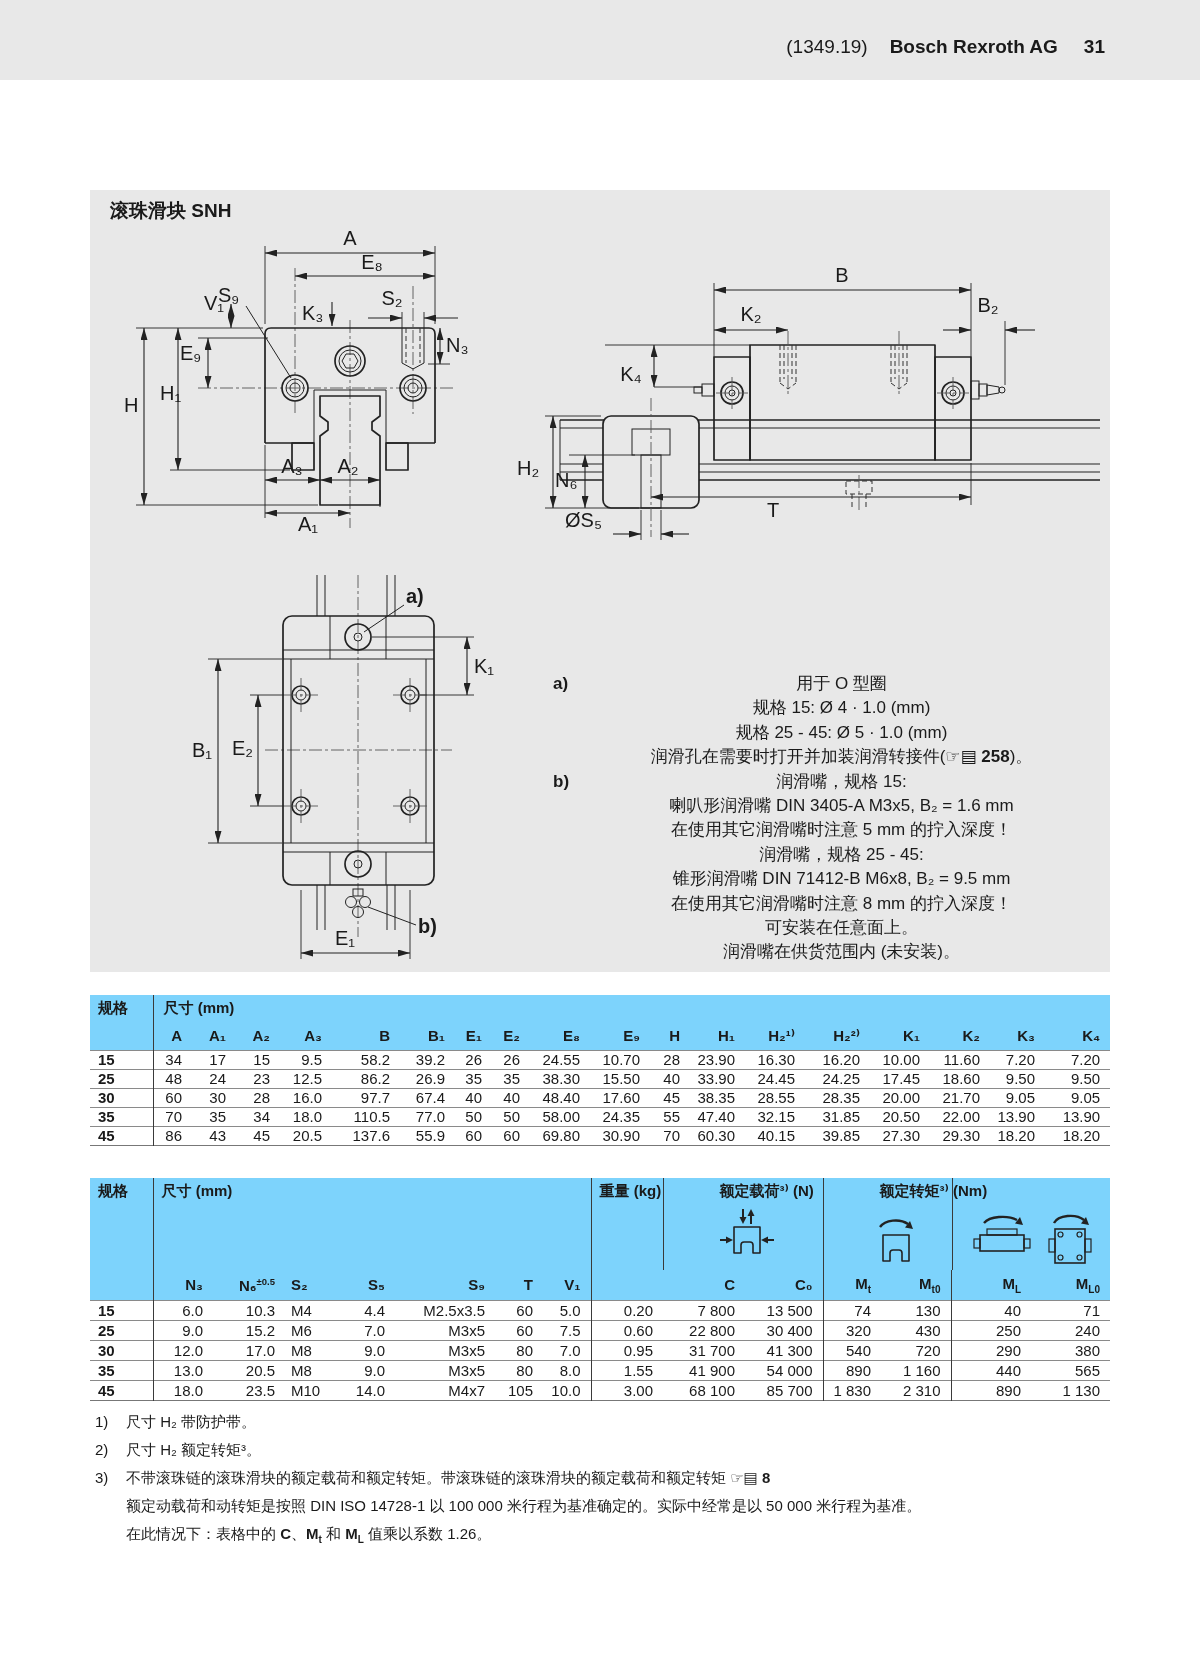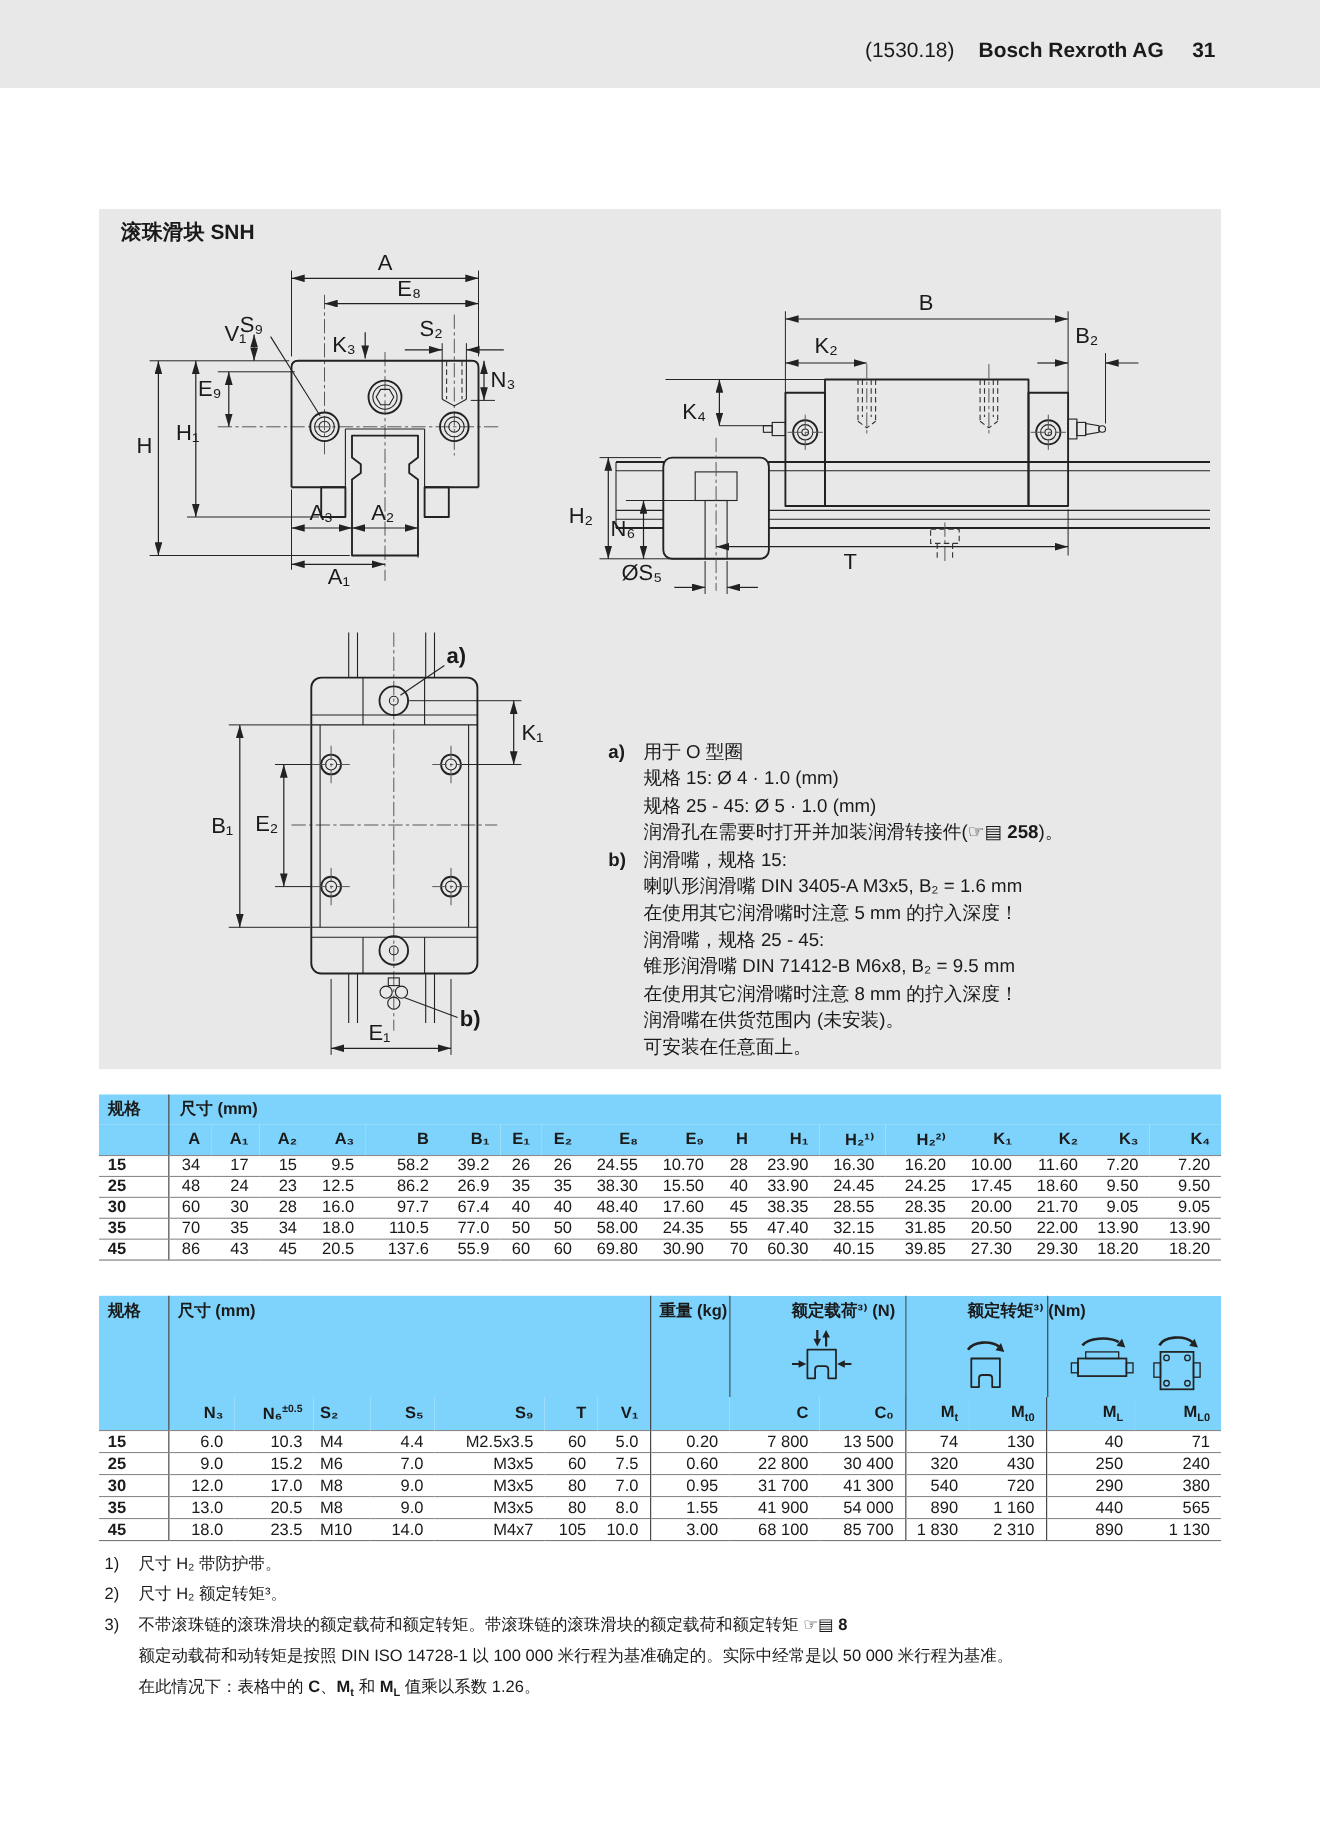--- a/index.html
+++ b/index.html
@@ -27,21 +27,21 @@
   .hid  { stroke:#333; stroke-width:1;   fill:none; stroke-dasharray:5 3; }
   .cl   { stroke:#555; stroke-width:0.9; fill:none; stroke-dasharray:13 3 3 3; }
   .dim  { stroke:#222; stroke-width:1.1; fill:none; }
   .ext  { stroke:#222; stroke-width:0.9; fill:none; }
   text.lbl { font-size:20px; fill:#1a1a1a; }
   text.lblb { font-weight:bold; }
 
   .notes { position:absolute; left:463px; top:482px; width:545px; font-size:17px; line-height:24.4px; }
   .nrow { display:flex; }
   .nmark { width:32px; flex:none; font-weight:bold; }
-  .ntxt { flex:1; }
+  .ntxt { flex:1;text-align:center; }
 
   table { border-collapse:collapse; table-layout:fixed; width:1020px; font-size:15px;
           position:absolute; border-bottom:1.5px solid #777; }
   #t1 { left:90px; top:995px; }
   #t2 { left:90px; top:1178px; }
   th, td { padding:0 10px 0 0; text-align:right; white-space:nowrap; font-weight:normal; }
   thead { background:#7dd3fc; }
   thead th { font-weight:bold; }
   tbody tr { border-top:1.5px solid #8a8a8a; background:#ffffff; }
   .sz { border-right:1px solid #3a3a3a; text-align:left; padding-left:8px; font-weight:bold; }
@@ -66,21 +66,21 @@
   .fn-row { display:flex; }
   .fn-mark { width:36px; flex:none; padding-left:5px; }
   .fn-text { flex:1; }
   .fn-text b, .nb { font-weight:bold; }
 </style>
 </head>
 <body>
 
 <div class="band">
   <div class="band-text">
-    <span class="ed">(1530.18)</span><span class="br">Bosch Rexroth AG</span><span class="pg">31</span>
+    <span class="ed">(1349.19)</span><span class="br">Bosch Rexroth AG</span><span class="pg">31</span>
   </div>
 </div>
 
 <div class="gbox">
   <div class="gtitle">滚珠滑块 SNH</div>
 
   <svg id="svg-front" class="draw" viewBox="0 0 410 312">
     <defs>
       <marker id="m1" markerUnits="userSpaceOnUse" markerWidth="12" markerHeight="7" refX="12" refY="3.5" orient="auto-start-reverse">
         <path d="M0,0 L12,3.5 L0,7 Z" fill="#222"></path>
@@ -355,22 +355,22 @@
     </div>
     <div class="nrow">
       <span class="nmark">b)</span>
       <div class="ntxt">
         <div>润滑嘴，规格 15:</div>
         <div>喇叭形润滑嘴 DIN 3405-A M3x5, B₂ = 1.6 mm</div>
         <div>在使用其它润滑嘴时注意 5 mm 的拧入深度！</div>
         <div>润滑嘴，规格 25 - 45:</div>
         <div>锥形润滑嘴 DIN 71412-B M6x8, B₂ = 9.5 mm</div>
         <div>在使用其它润滑嘴时注意 8 mm 的拧入深度！</div>
+        <div>可安装在任意面上。</div>
         <div>润滑嘴在供货范围内 (未安装)。</div>
-        <div>可安装在任意面上。</div>
       </div>
     </div>
   </div>
 </div>
 
 <table id="t1">
   <colgroup>
     <col style="width:63px">
       <col style="width:39px">
       <col style="width:44px">

